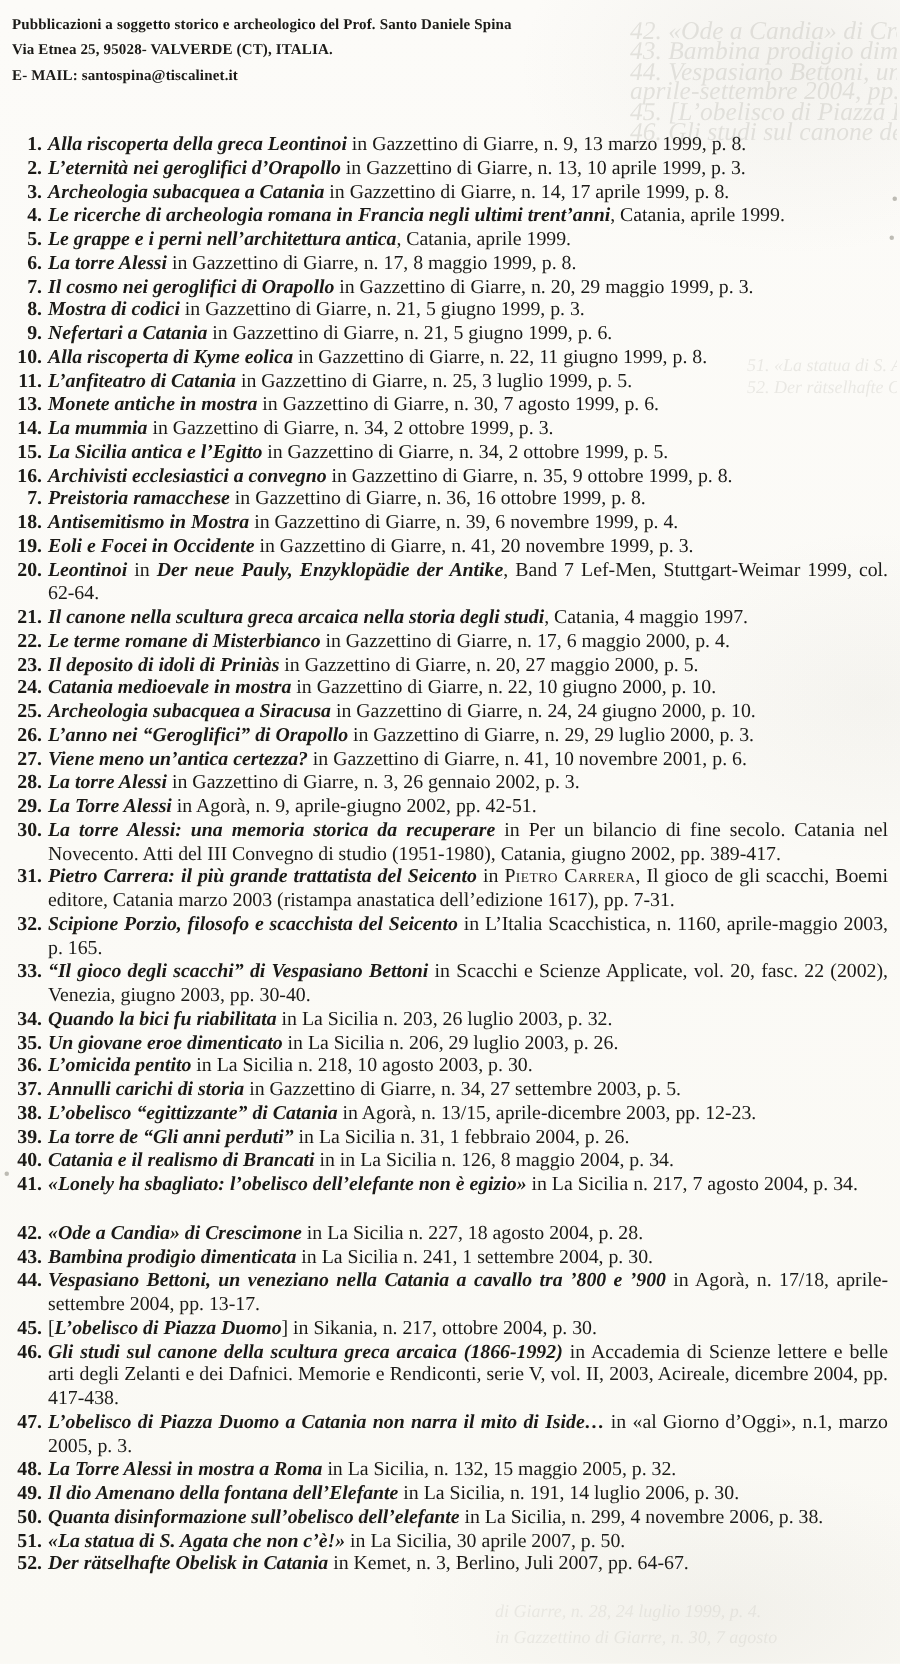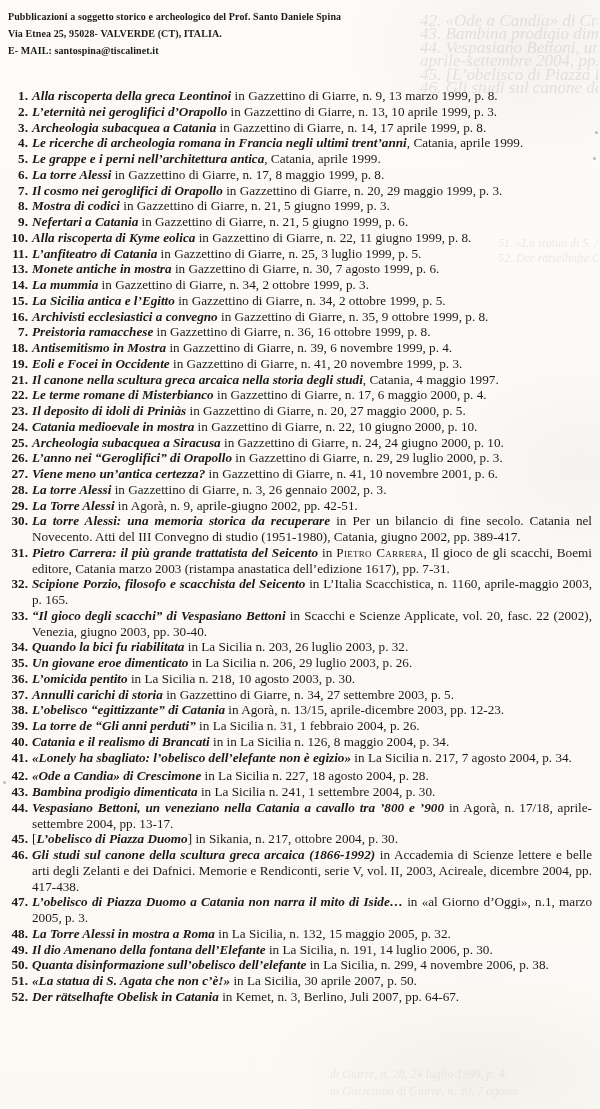--- a/index.html
+++ b/index.html
@@ -32,21 +32,21 @@
     margin-top: 29px;
     font-size: 13.2px;
     line-height: 15.75px;
   }
   .bib-item {
     padding-left: 24px;
     text-indent: -24px;
     text-align: justify;
   }
   .bib-item.gap-before {
-    margin-top: 3px;
+    margin-top: 17px;
   }
   .num {
     display: inline-block;
     width: 20px;
     text-align: right;
     margin-right: 4px;
     text-indent: 0;
     font-weight: bold;
   }
   .seg-t { font-weight: bold; font-style: italic; }   
@@ -93,20 +93,21 @@
       <div class="bib-item"><span class="num">9.</span><span class="seg-t">Nefertari a Catania</span><span class="seg-p"> in </span><span class="seg-j">Gazzettino di Giarre</span><span class="seg-p">, n. 21, 5 giugno 1999, p. 6.</span></div>
       <div class="bib-item"><span class="num">10.</span><span class="seg-t">Alla riscoperta di Kyme eolica</span><span class="seg-p"> in </span><span class="seg-j">Gazzettino di Giarre</span><span class="seg-p">, n. 22, 11 giugno 1999, p. 8.</span></div>
       <div class="bib-item"><span class="num">11.</span><span class="seg-t">L’anfiteatro di Catania</span><span class="seg-p"> in </span><span class="seg-j">Gazzettino di Giarre</span><span class="seg-p">, n. 25, 3 luglio 1999, p. 5.</span></div>
       <div class="bib-item"><span class="num">13.</span><span class="seg-t">Monete antiche in mostra</span><span class="seg-p"> in </span><span class="seg-j">Gazzettino di Giarre</span><span class="seg-p">, n. 30, 7 agosto 1999, p. 6.</span></div>
       <div class="bib-item"><span class="num">14.</span><span class="seg-t">La mummia</span><span class="seg-p"> in </span><span class="seg-j">Gazzettino di Giarre</span><span class="seg-p">, n. 34, 2 ottobre 1999, p. 3.</span></div>
       <div class="bib-item"><span class="num">15.</span><span class="seg-t">La Sicilia antica e l’Egitto</span><span class="seg-p"> in </span><span class="seg-j">Gazzettino di Giarre</span><span class="seg-p">, n. 34, 2 ottobre 1999, p. 5.</span></div>
       <div class="bib-item"><span class="num">16.</span><span class="seg-t">Archivisti ecclesiastici a convegno</span><span class="seg-p"> in </span><span class="seg-j">Gazzettino di Giarre</span><span class="seg-p">, n. 35, 9 ottobre 1999, p. 8.</span></div>
       <div class="bib-item"><span class="num">7.</span><span class="seg-t">Preistoria ramacchese</span><span class="seg-p"> in </span><span class="seg-j">Gazzettino di Giarre</span><span class="seg-p">, n. 36, 16 ottobre 1999, p. 8.</span></div>
       <div class="bib-item"><span class="num">18.</span><span class="seg-t">Antisemitismo in Mostra</span><span class="seg-p"> in </span><span class="seg-j">Gazzettino di Giarre</span><span class="seg-p">, n. 39, 6 novembre 1999, p. 4.</span></div>
       <div class="bib-item"><span class="num">19.</span><span class="seg-t">Eoli e Focei in Occidente</span><span class="seg-p"> in </span><span class="seg-j">Gazzettino di Giarre</span><span class="seg-p">, n. 41, 20 novembre 1999, p. 3.</span></div>
+      <div class="bib-item"><span class="num">20.</span><span class="seg-t">Leontinoi</span><span class="seg-p"> in </span><span class="seg-t">Der neue Pauly, Enzyklopädie der Antike</span><span class="seg-p">, Band 7 Lef-Men, Stuttgart-Weimar 1999, col. 62-64.</span></div>
       <div class="bib-item"><span class="num">21.</span><span class="seg-t">Il canone nella scultura greca arcaica nella storia degli studi</span><span class="seg-p">, Catania, 4 maggio 1997.</span></div>
       <div class="bib-item"><span class="num">22.</span><span class="seg-t">Le terme romane di Misterbianco</span><span class="seg-p"> in </span><span class="seg-j">Gazzettino di Giarre</span><span class="seg-p">, n. 17, 6 maggio 2000, p. 4.</span></div>
       <div class="bib-item"><span class="num">23.</span><span class="seg-t">Il deposito di idoli di Priniàs</span><span class="seg-p"> in </span><span class="seg-j">Gazzettino di Giarre</span><span class="seg-p">, n. 20, 27 maggio 2000, p. 5.</span></div>
       <div class="bib-item"><span class="num">24.</span><span class="seg-t">Catania medioevale in mostra</span><span class="seg-p"> in </span><span class="seg-j">Gazzettino di Giarre</span><span class="seg-p">, n. 22, 10 giugno 2000, p. 10.</span></div>
       <div class="bib-item"><span class="num">25.</span><span class="seg-t">Archeologia subacquea a Siracusa</span><span class="seg-p"> in </span><span class="seg-j">Gazzettino di Giarre</span><span class="seg-p">, n. 24, 24 giugno 2000, p. 10.</span></div>
       <div class="bib-item"><span class="num">26.</span><span class="seg-t">L’anno nei “Geroglifici” di Orapollo</span><span class="seg-p"> in </span><span class="seg-j">Gazzettino di Giarre</span><span class="seg-p">, n. 29, 29 luglio 2000, p. 3.</span></div>
       <div class="bib-item"><span class="num">27.</span><span class="seg-t">Viene meno un’antica certezza?</span><span class="seg-p"> in </span><span class="seg-j">Gazzettino di Giarre</span><span class="seg-p">, n. 41, 10 novembre 2001, p. 6.</span></div>
       <div class="bib-item"><span class="num">28.</span><span class="seg-t">La torre Alessi</span><span class="seg-p"> in </span><span class="seg-j">Gazzettino di Giarre</span><span class="seg-p">, n. 3, 26 gennaio 2002, p. 3.</span></div>
       <div class="bib-item"><span class="num">29.</span><span class="seg-t">La Torre Alessi</span><span class="seg-p"> in </span><span class="seg-j">Agorà</span><span class="seg-p">, n. 9, aprile-giugno 2002, pp. 42-51.</span></div>
       <div class="bib-item"><span class="num">30.</span><span class="seg-t">La torre Alessi: una memoria storica da recuperare</span><span class="seg-p"> in </span><span class="seg-j">Per un bilancio di fine secolo. Catania nel Novecento</span><span class="seg-p">. Atti del III Convegno di studio (1951-1980), Catania, giugno 2002, pp. 389-417.</span></div>

